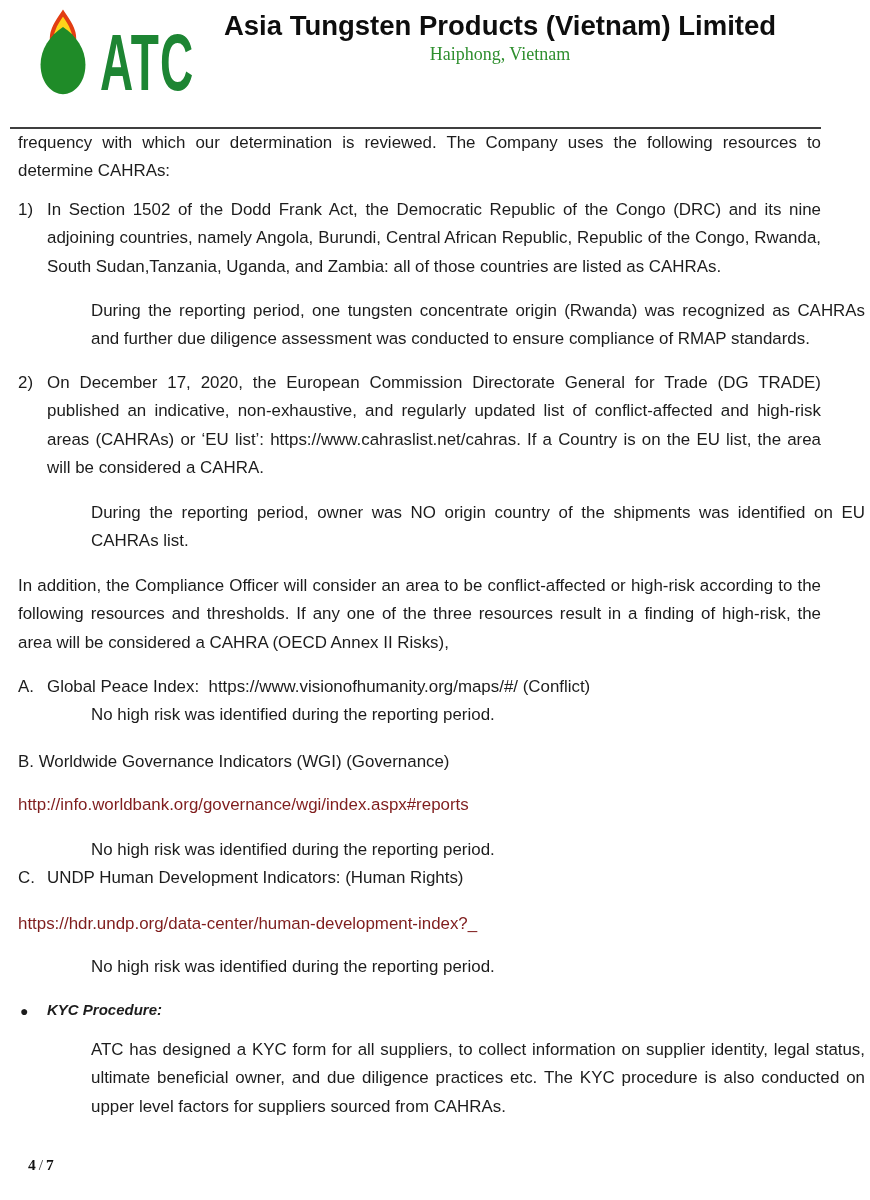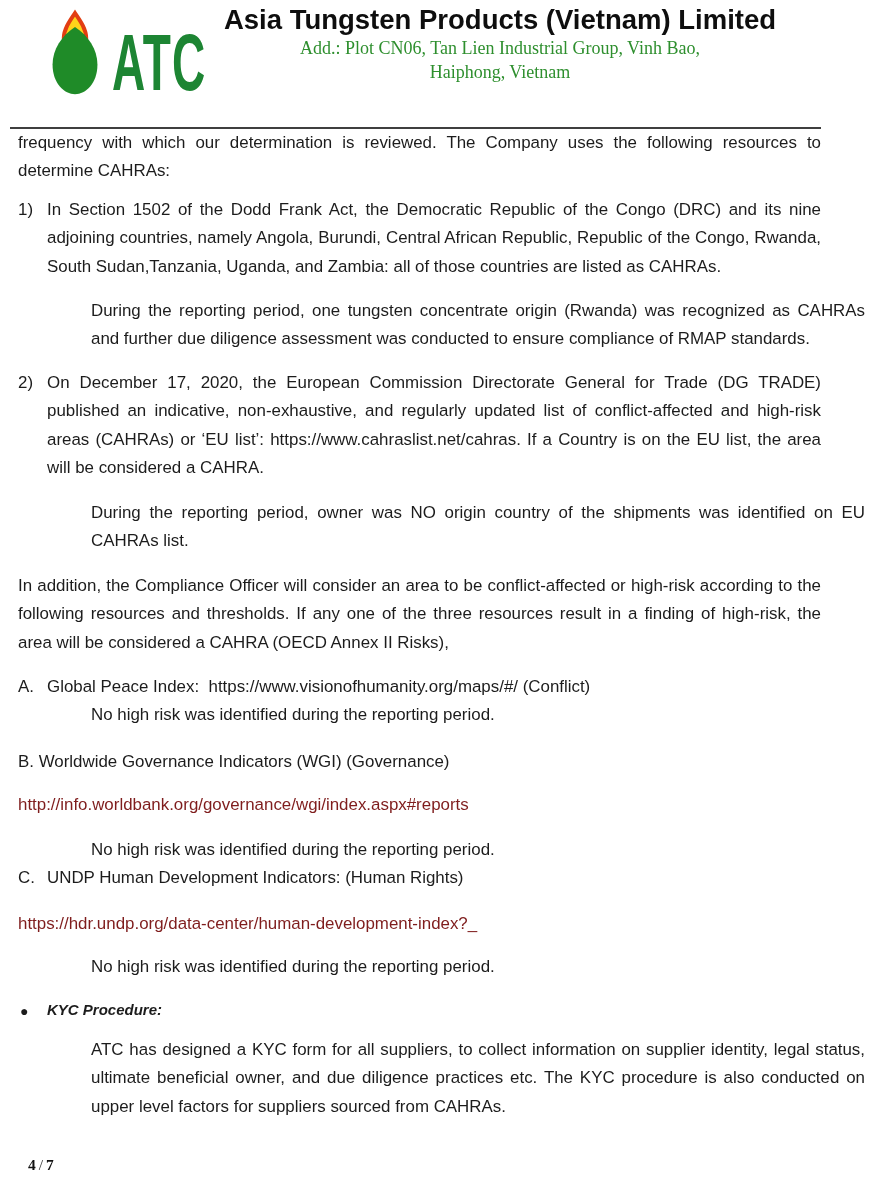--- a/index.html
+++ b/index.html
@@ -6,30 +6,30 @@
   .page{
     position:relative;
     width:870px;height:1200px;
     background:#ffffff;
     margin:0 auto;
     font-family:"Liberation Sans", sans-serif;
     color:#1c1c1c;
     overflow:hidden;
   }
   
-  .logo{position:absolute;left:40px;top:6px;width:180px;height:95px;text-align:right;}
+  .logo{position:absolute;left:28px;top:6px;width:180px;height:95px;text-align:right;}
   .logo-mark{position:absolute;left:2px;top:2px;}
   .logo-text{
     position:absolute;left:72px;top:17px;
     font-size:46px;font-weight:bold;color:#1d8533;
     letter-spacing:1px;line-height:1;
     transform:scaleY(1.72);transform-origin:top left;
     white-space:nowrap;
   }
-  .header-text{position:absolute;left:170px;top:4px;width:660px;text-align:center;}
+  .header-text{position:absolute;left:170px;top:10px;width:660px;text-align:center;}
   .company-name{
     font-size:27.5px;font-weight:bold;color:#0e0e0e;
     line-height:32px;white-space:nowrap;
   }
   .address{
     font-family:"Liberation Serif", serif;
     font-size:18px;color:#2e8f2e;line-height:24px;
   }
   .rule{position:absolute;left:10px;top:127px;width:811px;height:2px;background:#3f3f3f;}
   
@@ -62,21 +62,20 @@
   <div class="logo">
     <svg class="logo-mark" width="66" height="92" viewBox="0 0 100 130" aria-hidden="true">
       <path d="M50 3 C41 16 33 28 33 41 C33 53 40 61 50 61 C60 61 67 53 67 41 C67 28 59 16 50 3 Z" fill="#ffd41a" stroke="#e23d12" stroke-width="6"></path>
       <path d="M50 24 C30 37 16 58 16 81 C16 110 34 126 50 126 C66 126 84 110 84 81 C84 58 70 37 50 24 Z" fill="#1f8b28"></path>
     </svg>
     <div class="logo-text">ATC</div>
   </div>
 
   <div class="header-text">
     <div class="company-name">Asia Tungsten Products (Vietnam) Limited</div>
-    <div class="address">Add.: Plot CN06, Tan Lien Industrial Group, Vinh Bao,</div>
     <div class="address">Haiphong, Vietnam</div>
   </div>
 
   <div class="rule"></div>
 
   <div class="para" style="top:129px">frequency with which our determination is reviewed. The Company uses the following resources to determine CAHRAs:</div>
 
   <div class="para hang" style="top:196px">
     <span class="marker">1)</span>
     <span>In Section 1502 of the Dodd Frank Act, the Democratic Republic of the Congo (DRC) and its nine adjoining countries, namely Angola, Burundi, Central African Republic, Republic of the Congo, Rwanda, South Sudan,Tanzania, Uganda, and Zambia: all of those countries are listed as CAHRAs.</span>

